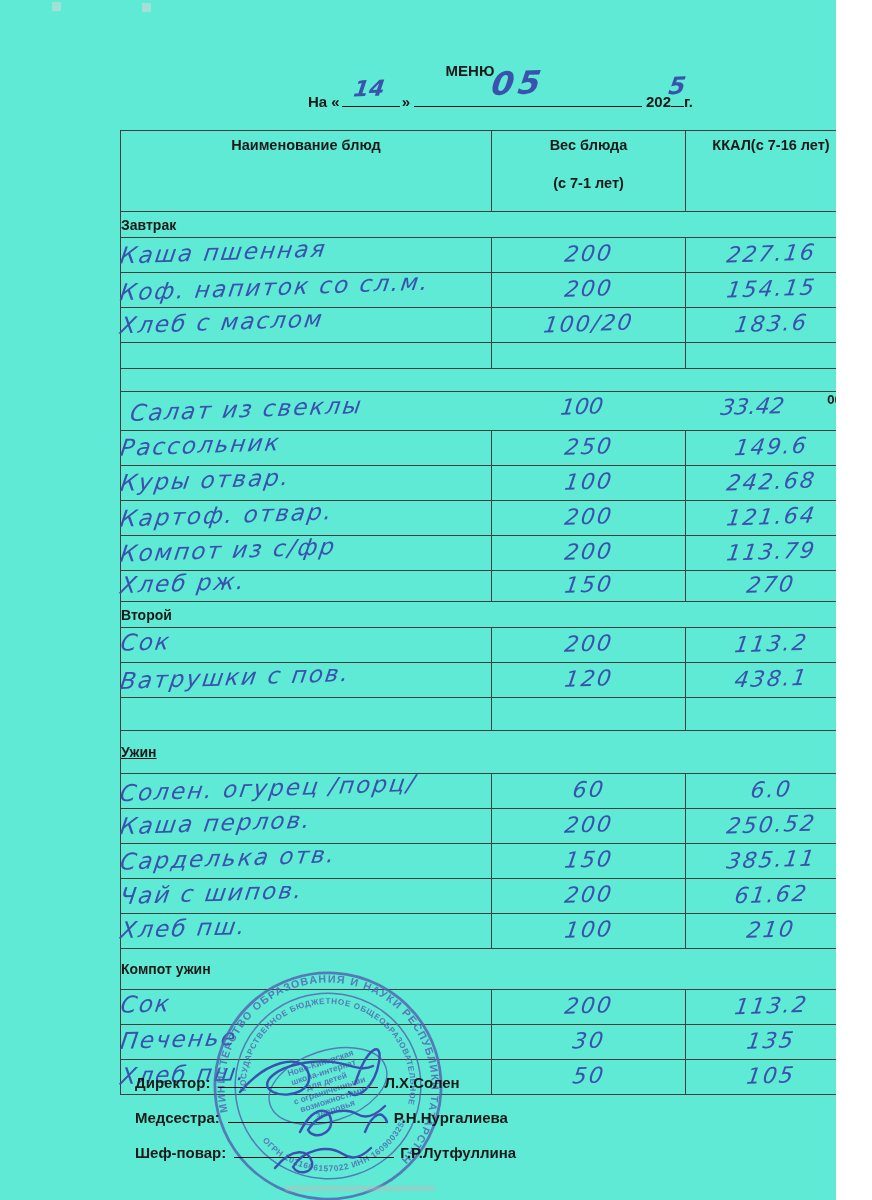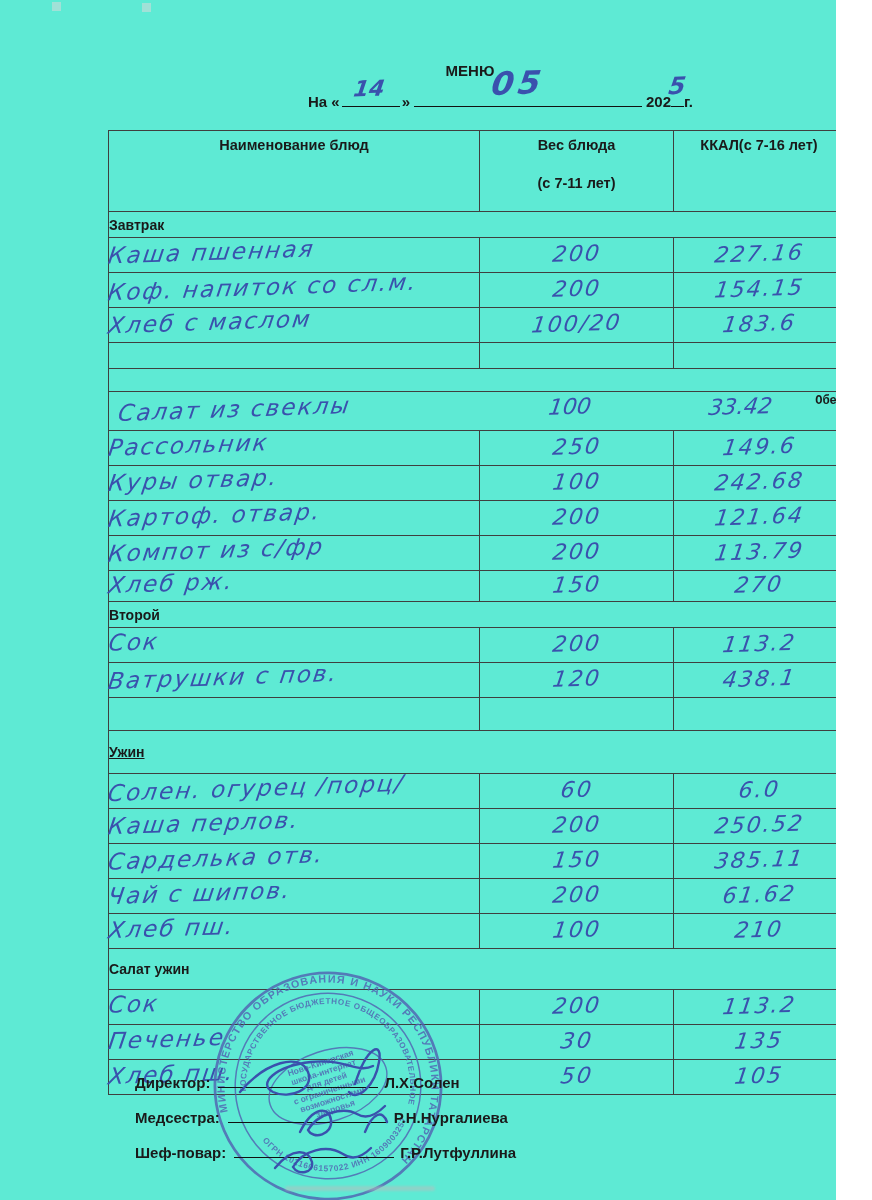--- a/index.html
+++ b/index.html
@@ -17,21 +17,21 @@
   .dateline .printed{display:inline-block;vertical-align:baseline;}
   .slot{display:inline-block;border-bottom:1.6px solid #111;position:relative;}
   .slot.day{width:58px;height:16px;margin:0 2px;}
   .slot.month{width:228px;height:16px;margin:0 4px;}
   .slot.yr{width:13px;height:16px;}
   .ink{font-family:"DejaVu Sans",sans-serif;font-style:italic;color:#3a51ad;
         display:inline-block;transform:skewX(-10deg) rotate(-2deg);}
   .slot.day .ink{position:absolute;left:12px;top:-14px;font-size:22px;}
   .slot.month .ink{position:absolute;left:78px;top:-26px;font-size:32px;letter-spacing:4px;}
   .slot.yr .ink{position:absolute;left:-2px;top:-18px;font-size:24px;}
-  table.menu{position:absolute;left:108px;top:130px;width:736px;
+  table.menu{position:absolute;left:120px;top:130px;width:736px;
         border-collapse:collapse;table-layout:fixed;padding-left:8px;}
   table.menu td{border:1.4px solid #3f3f3f;padding:0;vertical-align:top;overflow:visible;}
   tr.hdr td{height:74px;font-weight:bold;font-size:14.5px;text-align:center;padding-top:6px;}
   .hdr-sub{margin-top:22px;font-weight:bold;}
   tr.section td{height:25px;font-weight:bold;font-size:14px;
         vertical-align:middle;}
   tr.section-tall td{height:42px;text-decoration:underline;}
   tr.section-tall2 td{height:40px;}
   tr.gaprow td{height:22px;border-left:1.4px solid #3f3f3f;border-right:1.4px solid #3f3f3f;}
   tr.data td{height:34px;vertical-align:middle;}
@@ -74,21 +74,21 @@
     <colgroup>
         <col style="width:371px">
         <col style="width:194px">
         <col style="width:171px">
       </colgroup>
     <tbody>
     <tr class="hdr">
       <td>Наименование блюд</td>
       <td>
         <div>Вес блюда</div>
-        <div class="hdr-sub">(с 7-11 лет)</div>
+        <div class="hdr-sub">(с 7-1 лет)</div>
       </td>
       <td>ККАЛ(с 7-16 лет)</td>
     </tr>
 
     <tr class="section">
       <td colspan="3">Завтрак</td>
     </tr>
     <tr class="data">
       <td class="c-name"><span class="ink dish">Каша пшенная</span></td>
       <td class="c-weight"><span class="ink num">200</span></td>
@@ -191,21 +191,21 @@
       <td class="c-weight"><span class="ink num">200</span></td>
       <td class="c-kcal"><span class="ink num">61.62</span></td>
     </tr>
     <tr class="data">
       <td class="c-name"><span class="ink dish">Хлеб пш.</span></td>
       <td class="c-weight"><span class="ink num">100</span></td>
       <td class="c-kcal"><span class="ink num">210</span></td>
     </tr>
 
     <tr class="section section-tall2">
-      <td colspan="3">Салат ужин</td>
+      <td colspan="3">Компот ужин</td>
     </tr>
     <tr class="data">
       <td class="c-name"><span class="ink dish">Сок</span></td>
       <td class="c-weight"><span class="ink num">200</span></td>
       <td class="c-kcal"><span class="ink num">113.2</span></td>
     </tr>
     <tr class="data">
       <td class="c-name"><span class="ink dish">Печенье</span></td>
       <td class="c-weight"><span class="ink num">30</span></td>
       <td class="c-kcal"><span class="ink num">135</span></td>

